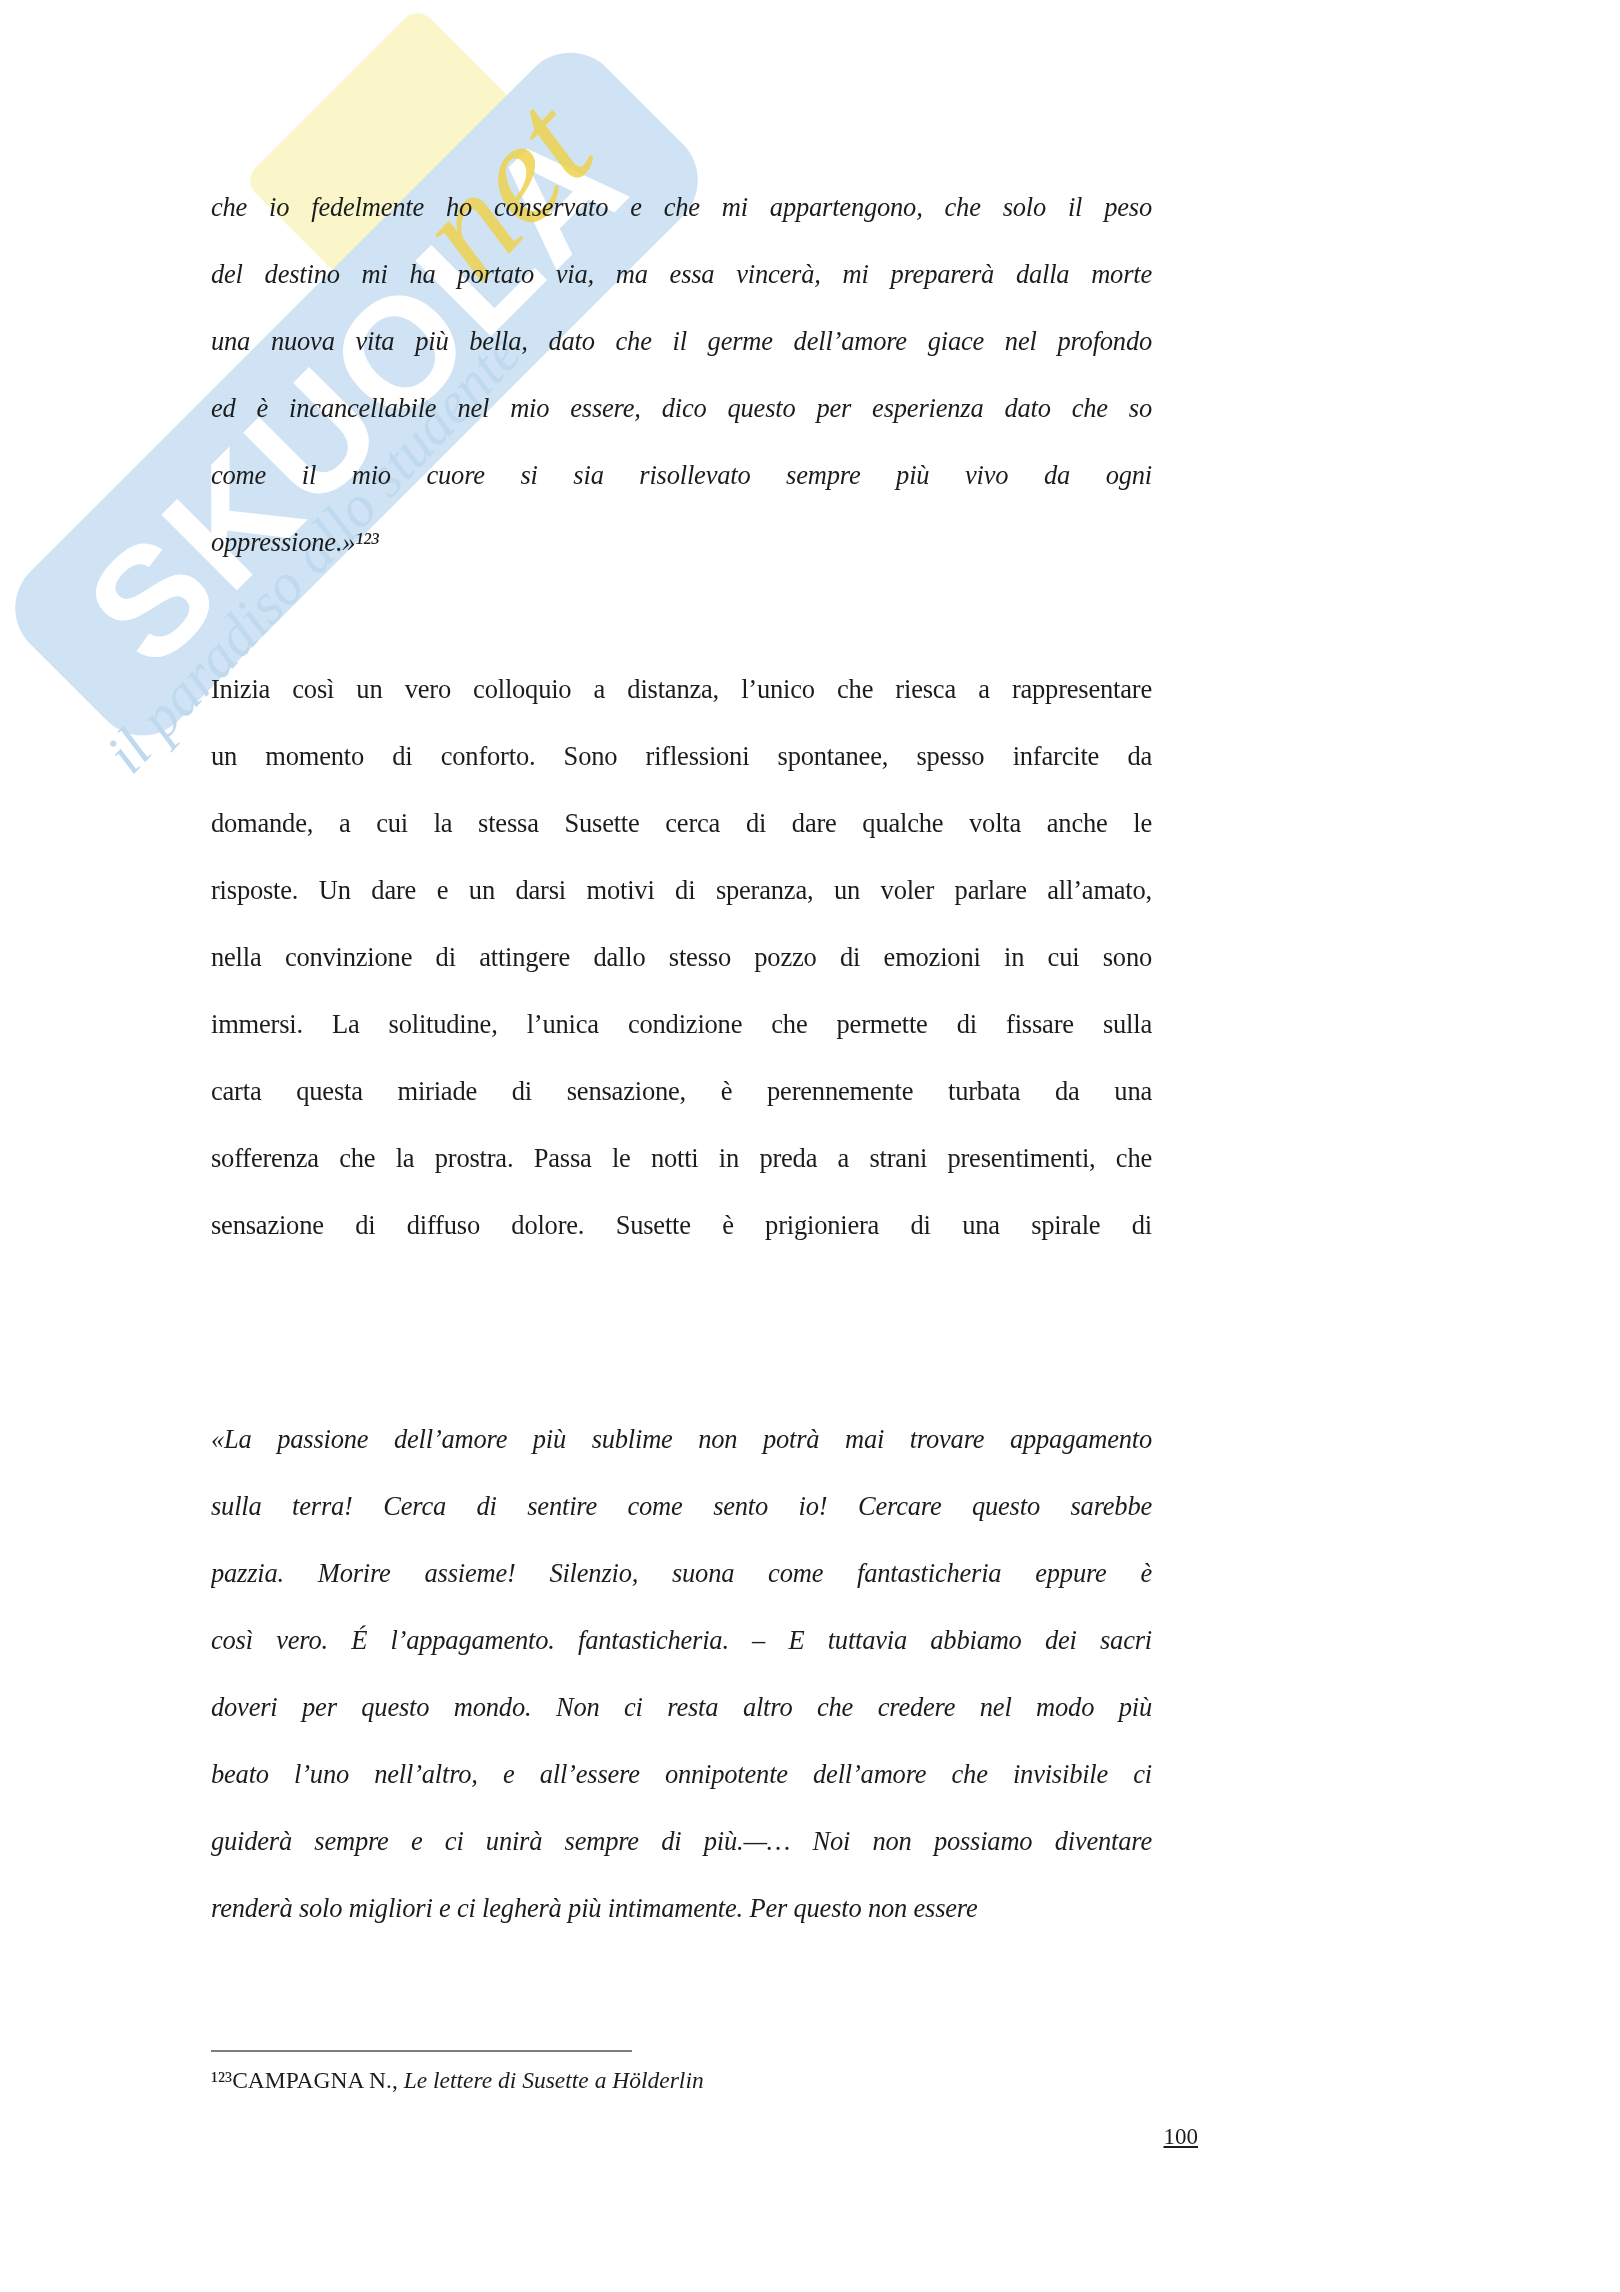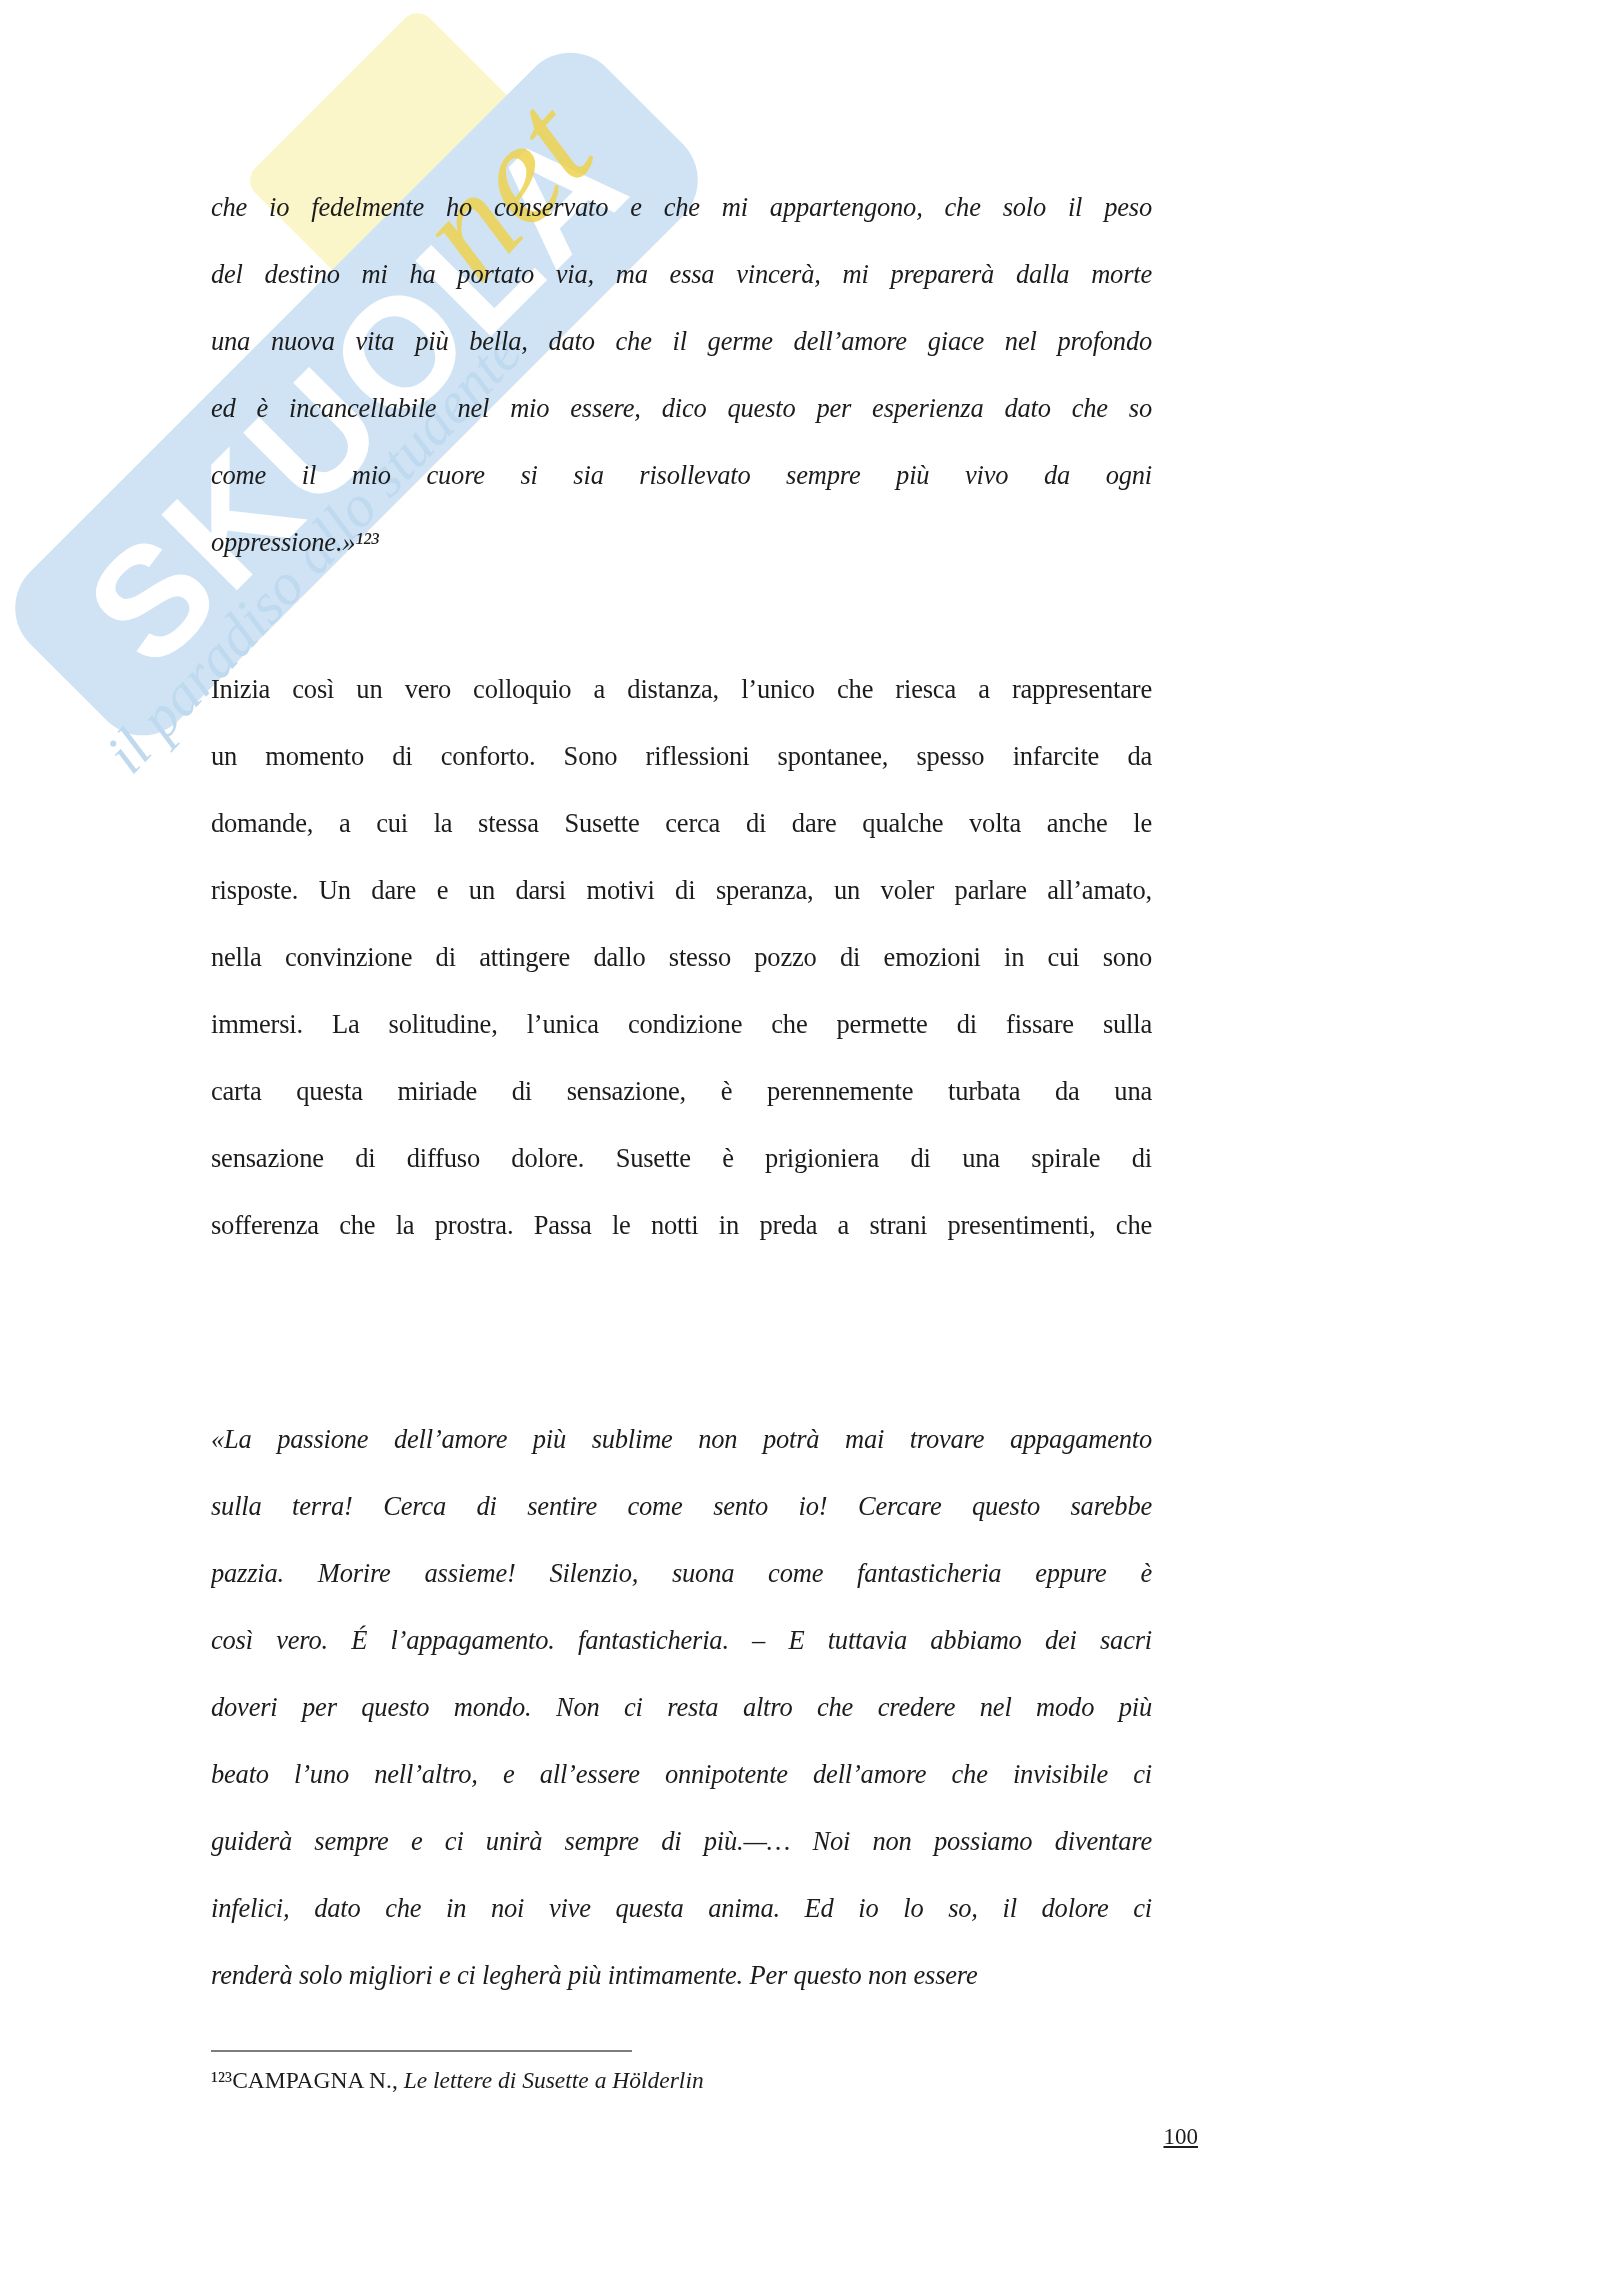--- a/index.html
+++ b/index.html
@@ -96,33 +96,32 @@
 </div>
 
 <div class="col" id="para1">
   <div class="line">Inizia così un vero colloquio a distanza, l’unico che riesca a rappresentare</div>
   <div class="line">un momento di conforto. Sono riflessioni spontanee, spesso infarcite da</div>
   <div class="line">domande, a cui la stessa Susette cerca di dare qualche volta anche le</div>
   <div class="line">risposte. Un dare e un darsi motivi di speranza, un voler parlare all’amato,</div>
   <div class="line">nella convinzione di attingere dallo stesso pozzo di emozioni in cui sono</div>
   <div class="line">immersi. La solitudine, l’unica condizione che permette di fissare sulla</div>
   <div class="line">carta questa miriade di sensazione, è perennemente turbata da una</div>
+  <div class="line">sofferenza che la prostra. Passa le notti in preda a strani presentimenti, che</div>
   <div class="line">sensazione di diffuso dolore. Susette è prigioniera di una spirale di</div>
-  <div class="line">sofferenza che la prostra. Passa le notti in preda a strani presentimenti, che</div>
 </div>
 
 <div class="col q" id="quote2">
   <div class="line">«La passione dell’amore più sublime non potrà mai trovare appagamento</div>
   <div class="line">sulla terra! Cerca di sentire come sento io! Cercare questo sarebbe</div>
   <div class="line">pazzia. Morire assieme! Silenzio, suona come fantasticheria eppure è</div>
   <div class="line">così vero. É l’appagamento. fantasticheria. – E tuttavia abbiamo dei sacri</div>
   <div class="line">doveri per questo mondo. Non ci resta altro che credere nel modo più</div>
   <div class="line">beato l’uno nell’altro, e all’essere onnipotente dell’amore che invisibile ci</div>
   <div class="line">guiderà sempre e ci unirà sempre di più.—… Noi non possiamo diventare</div>
-  <div class="line">infelici, dato che in noi vive questa anima. Ed io lo so, il dolore ci</div>
   <div class="line last">renderà solo migliori e ci legherà più intimamente. Per questo non essere</div>
 </div>
 
 <div class="fn-rule"></div>
 <div class="footnote">
   <span>¹²³CAMPAGNA N., </span><span class="it">Le lettere di Susette a Hölderlin</span>
 </div>
 
 <div class="pagenum">100</div>
 

